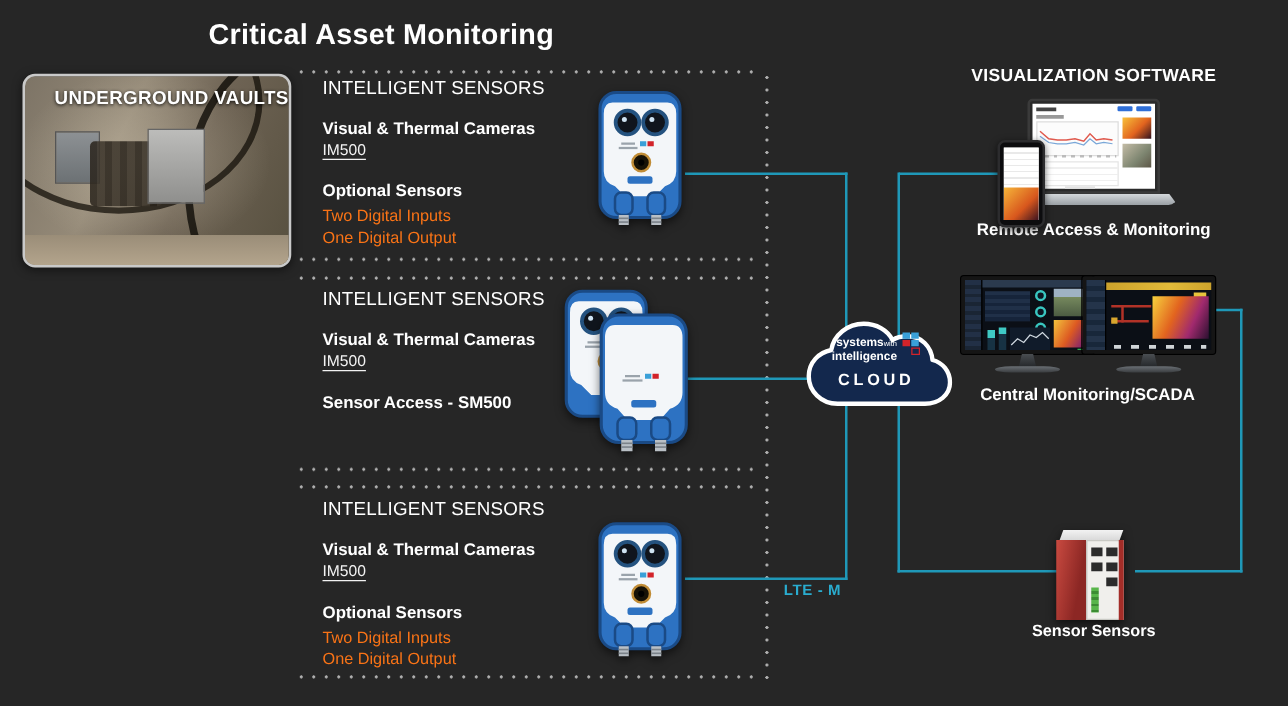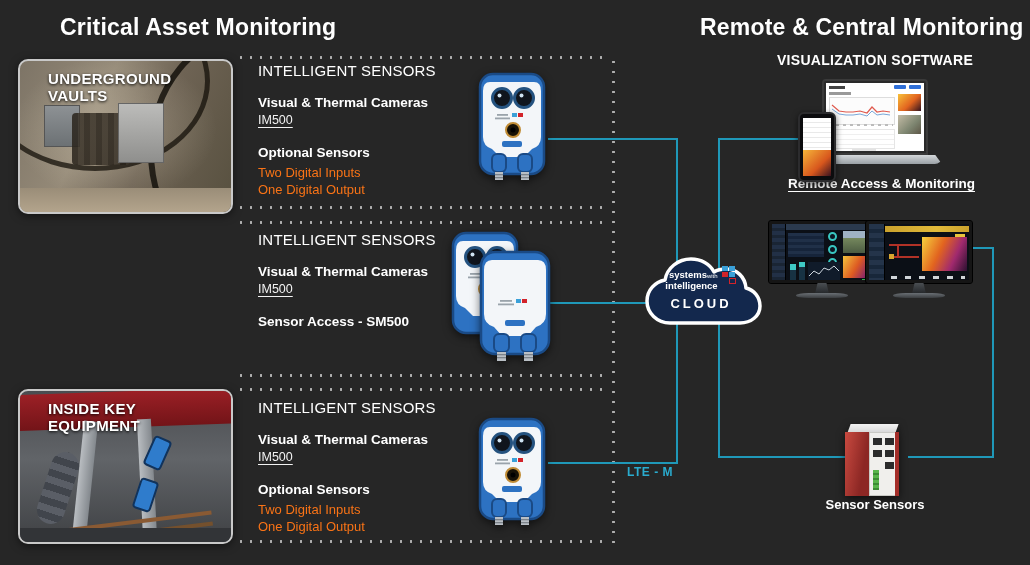--- a/index.html
+++ b/index.html
@@ -1,39 +1,39 @@
 <!DOCTYPE html>
 <html><head>
 <meta charset="utf-8">
 <style>
   html,body{margin:0;padding:0;background:#1b1b1b;}
   .stage{position:relative;width:1030px;height:565px;background:#262626;overflow:hidden;
          font-family:"Liberation Sans",sans-serif;color:#fff;}
   
   .main-title{position:absolute;top:14px;font-size:23px;font-weight:800;letter-spacing:.2px;
-              white-space:nowrap;}
+              text-align:center;white-space:nowrap;}
   .mt-left{left:60px;width:490px;}
   .mt-right{left:700px;width:330px;}
   
   .dot-h{position:absolute;height:3px;z-index:0;
          background-image:radial-gradient(circle,#b0b0b0 1.1px,transparent 1.4px);
          background-size:10px 3px;}
   .dot-v{position:absolute;width:3px;z-index:0;
          background-image:radial-gradient(circle,#b0b0b0 1.1px,transparent 1.4px);
          background-size:3px 10px;}
   
   .tl{position:absolute;background:#1f98b8;z-index:1;}
   .tl.h{height:2px;} .tl.v{width:2px;}
   .lte-label{position:absolute;left:612px;top:465px;width:76px;text-align:center;
              color:#2aaccf;font-size:12px;font-weight:700;letter-spacing:.5px;z-index:2;}
   
   .photo{position:absolute;left:18px;width:211px;height:151px;border-radius:10px;
          border:2px solid #c9c9c9;overflow:hidden;z-index:2;box-shadow:0 2px 8px rgba(0,0,0,.5);}
-  .photo .plabel{position:absolute;top:9px;left:0;right:0;text-align:left;font-size:15px;
-         font-weight:700;color:#fff;text-shadow:0 1px 3px rgba(0,0,0,.95);z-index:3;letter-spacing:.3px;padding-left:28px;}
+  .photo .plabel{position:absolute;top:9px;left:0;right:0;text-align:right;font-size:15px;
+         font-weight:700;color:#fff;text-shadow:0 1px 3px rgba(0,0,0,.95);z-index:3;letter-spacing:.3px;}
   .abs{position:absolute;}
   #photo1{top:59px;background:linear-gradient(115deg,#7d7466 0%,#958a78 35%,#6e6354 60%,#57503f 100%);}
   .p1-glow{inset:0;background:radial-gradient(ellipse at 45% 45%,rgba(255,244,220,.28),transparent 62%);}
   .p1-cable1{width:220px;height:170px;left:-40px;top:-70px;border:5px solid rgba(20,16,10,.75);border-radius:50%;}
   .p1-cable2{width:190px;height:230px;left:128px;top:-30px;border:6px solid rgba(15,12,8,.8);border-radius:50%;}
   .p1-box{left:98px;top:42px;width:44px;height:58px;background:linear-gradient(#bcbcba,#8f8f8d);border:1px solid #666;}
   .p1-panel{left:24px;top:44px;width:34px;height:40px;background:linear-gradient(#8d9194,#6c7174);border:1px solid #555;}
   .p1-gear{left:52px;top:52px;width:58px;height:52px;border-radius:4px;opacity:.85;
            background:repeating-linear-gradient(90deg,#2a241c 0 6px,#3b342a 6px 12px);}
   .p1-floor{left:0;bottom:0;width:100%;height:24px;background:linear-gradient(#9a8d78,#b3a48c);}
@@ -82,21 +82,21 @@
   .brand-with{font-size:6px;font-weight:400;}
   .brand-squares{position:relative;width:15px;height:18px;margin-top:-4px;}
   .sq{position:absolute;width:6px;height:5px;}
   .sq1{left:0;top:0;background:#3aa0d8;} .sq2{left:7px;top:0;background:#3aa0d8;}
   .sq3{left:0;top:6px;background:#d2232a;} .sq4{left:7px;top:6px;background:#3aa0d8;}
   .sq5{left:7px;top:12px;background:transparent;border:1px solid #d2232a;width:5px;height:4px;}
   .cloud-label{position:absolute;top:47px;left:0;right:0;text-align:center;font-size:13px;
                font-weight:700;letter-spacing:3px;color:#fff;z-index:2;}
   
   .caption{position:absolute;text-align:center;font-size:13.5px;font-weight:700;color:#fff;z-index:2;}
-  .underlined{text-decoration:underline;text-underline-offset:3px;text-align:right;}
+  .underlined{text-underline-offset:3px;}
   .viz-title{top:52px;left:775px;width:200px;font-size:14px;letter-spacing:.3px;}
   .remote-access{top:176px;left:775px;width:200px;font-weight:600;}
   .central-label{top:308px;left:770px;width:200px;}
   .processing-title{top:395px;left:765px;width:220px;font-size:14px;letter-spacing:.3px;}
   .gateway-label{top:497px;left:795px;width:160px;font-weight:600;font-size:13px;}
   .analytics-label{top:459px;left:890px;width:108px;color:#2aaccf;font-size:12px;font-weight:700;line-height:1.2;}
   
   .laptop{position:absolute;left:808px;top:79px;width:134px;height:92px;z-index:2;}
   .lt-screen{position:absolute;left:14px;top:0;width:106px;height:76px;background:#2a2a2a;
              border:2px solid #3a3a3a;border-radius:4px 4px 0 0;padding:2px;box-sizing:border-box;}
@@ -158,21 +158,20 @@
   .gw-p5{left:40px;top:38px;}
   .gw-green{left:28px;top:46px;width:6px;height:20px;background:repeating-linear-gradient(#58b54a 0 3px,#3c8c33 3px 5px);}
   .gw-redge{left:50px;top:8px;width:4px;height:64px;background:#a32d28;}
 </style>
 </head>
 <body>
 
 <div class="stage">
 
   <div class="main-title mt-left">Critical Asset Monitoring</div>
-  <div class="main-title mt-right">Remote &amp; Central Monitoring</div>
 
   <div class="dot-h" style="left:236px;top:56px;width:372px;"></div>
   <div class="dot-h" style="left:236px;top:206px;width:372px;"></div>
   <div class="dot-h" style="left:236px;top:221px;width:372px;"></div>
   <div class="dot-h" style="left:236px;top:374px;width:372px;"></div>
   <div class="dot-h" style="left:236px;top:388px;width:372px;"></div>
   <div class="dot-h" style="left:236px;top:540px;width:372px;"></div>
   <div class="dot-v" style="left:612px;top:57px;height:487px;"></div>
 
   <div class="tl h" style="left:548px;top:138px;width:130px;"></div>
@@ -192,31 +191,20 @@
     <div class="abs p1-cable1"></div>
     <div class="abs p1-cable2"></div>
     <div class="abs p1-panel"></div>
     <div class="abs p1-gear"></div>
     <div class="abs p1-box"></div>
     <div class="abs p1-floor"></div>
     <div class="plabel">UNDERGROUND VAULTS</div>
   </div>
 
 
-  <div class="photo" id="photo3">
-    <div class="abs p3-red"></div>
-    <div class="abs p3-beam1"></div>
-    <div class="abs p3-beam2"></div>
-    <div class="abs p3-insul"></div>
-    <div class="abs p3-dev1"></div>
-    <div class="abs p3-dev2"></div>
-    <div class="abs p3-wire"></div>
-    <div class="abs p3-floor"></div>
-    <div class="plabel">INSIDE KEY EQUIPMENT</div>
-  </div>
 
   <div class="secblock" id="sec1">
     <div class="sec-heading">INTELLIGENT SENSORS</div>
     <div class="camera-line">Visual &amp; Thermal Cameras</div>
     <div class="model">IM500</div>
     <div class="option-heading">Optional Sensors</div>
     <div class="optline">Two Digital Inputs</div>
     <div class="optline">One Digital Output</div>
   </div>
 
@@ -410,20 +398,21 @@
       <div class="abs m2-sch2"></div>
       <div class="abs m2-schv"></div>
       <div class="abs m2-node"></div>
       <div class="abs m2-thermal"></div>
       <div class="abs m2-labels"></div>
     </div>
     <div class="mon-stand"></div>
     <div class="mon-base"></div>
   </div>
 
+  <div class="caption central-label underlined">Central Monitoring/SCADA</div>
 
 
   <div class="gateway">
     <div class="abs gw-top"></div>
     <div class="abs gw-side"></div>
     <div class="abs gw-front"></div>
     <div class="abs gw-port gw-p1"></div>
     <div class="abs gw-port gw-p2"></div>
     <div class="abs gw-port gw-p3"></div>
     <div class="abs gw-port gw-p4"></div>

